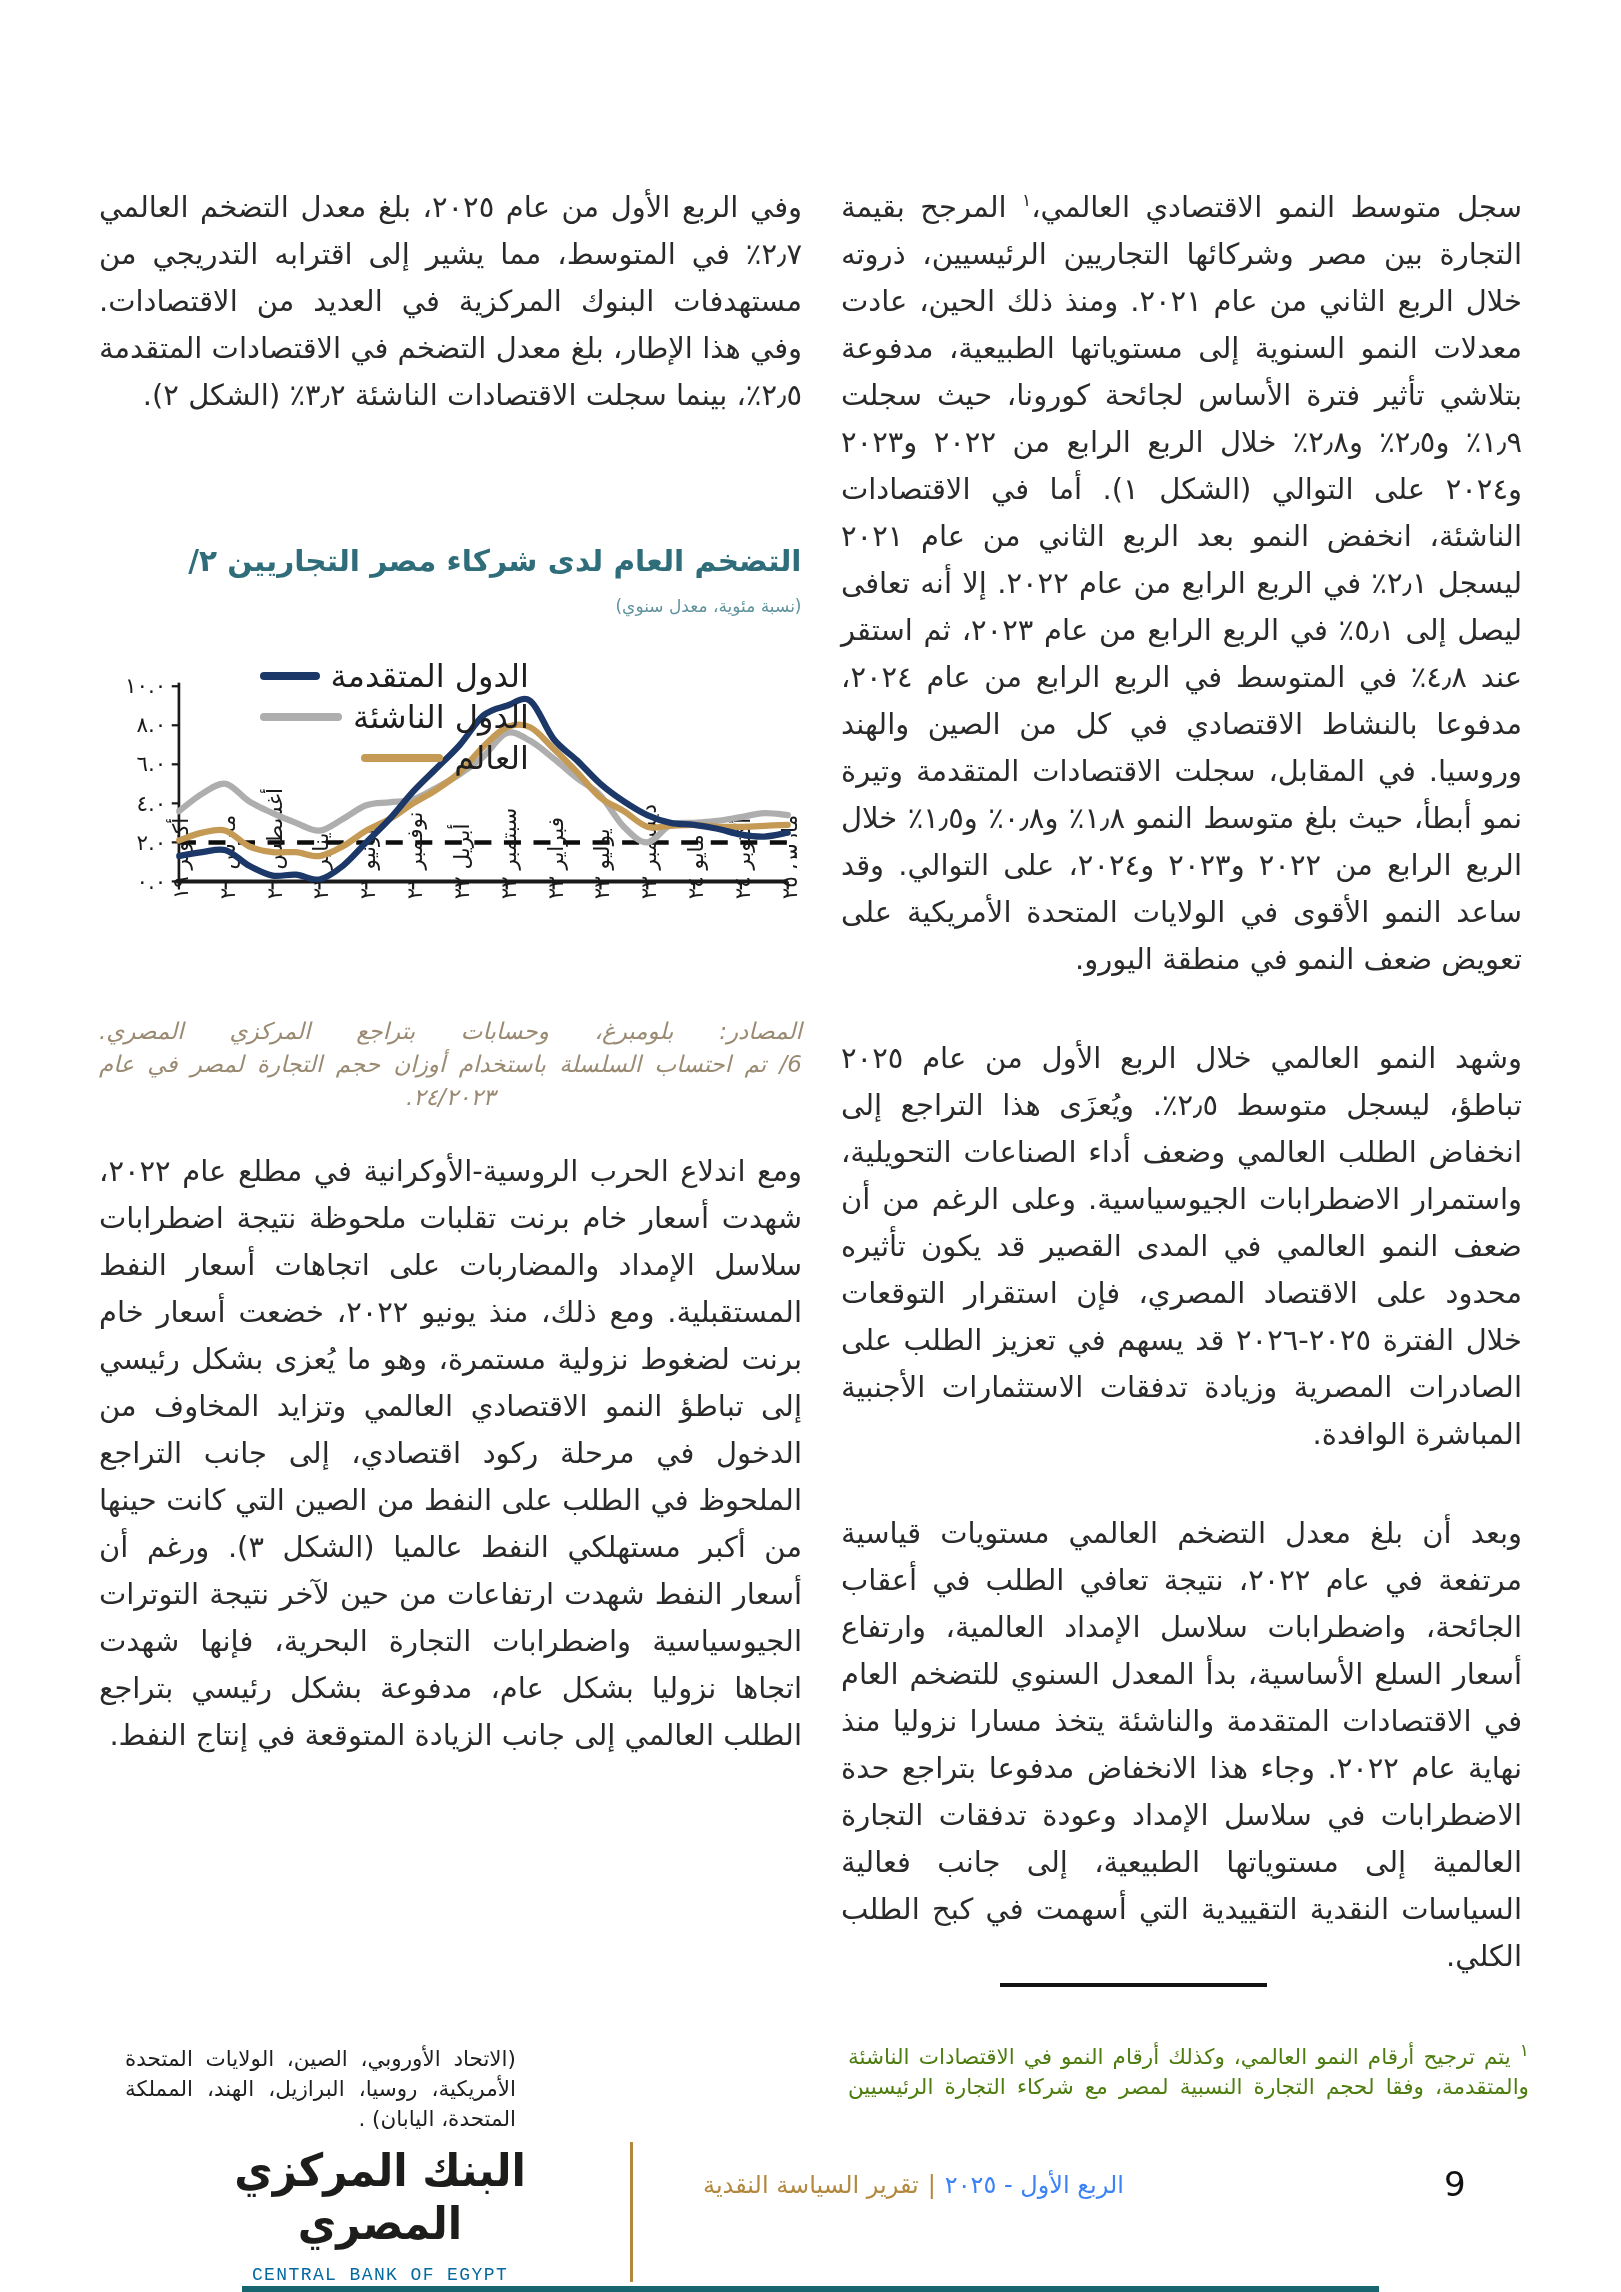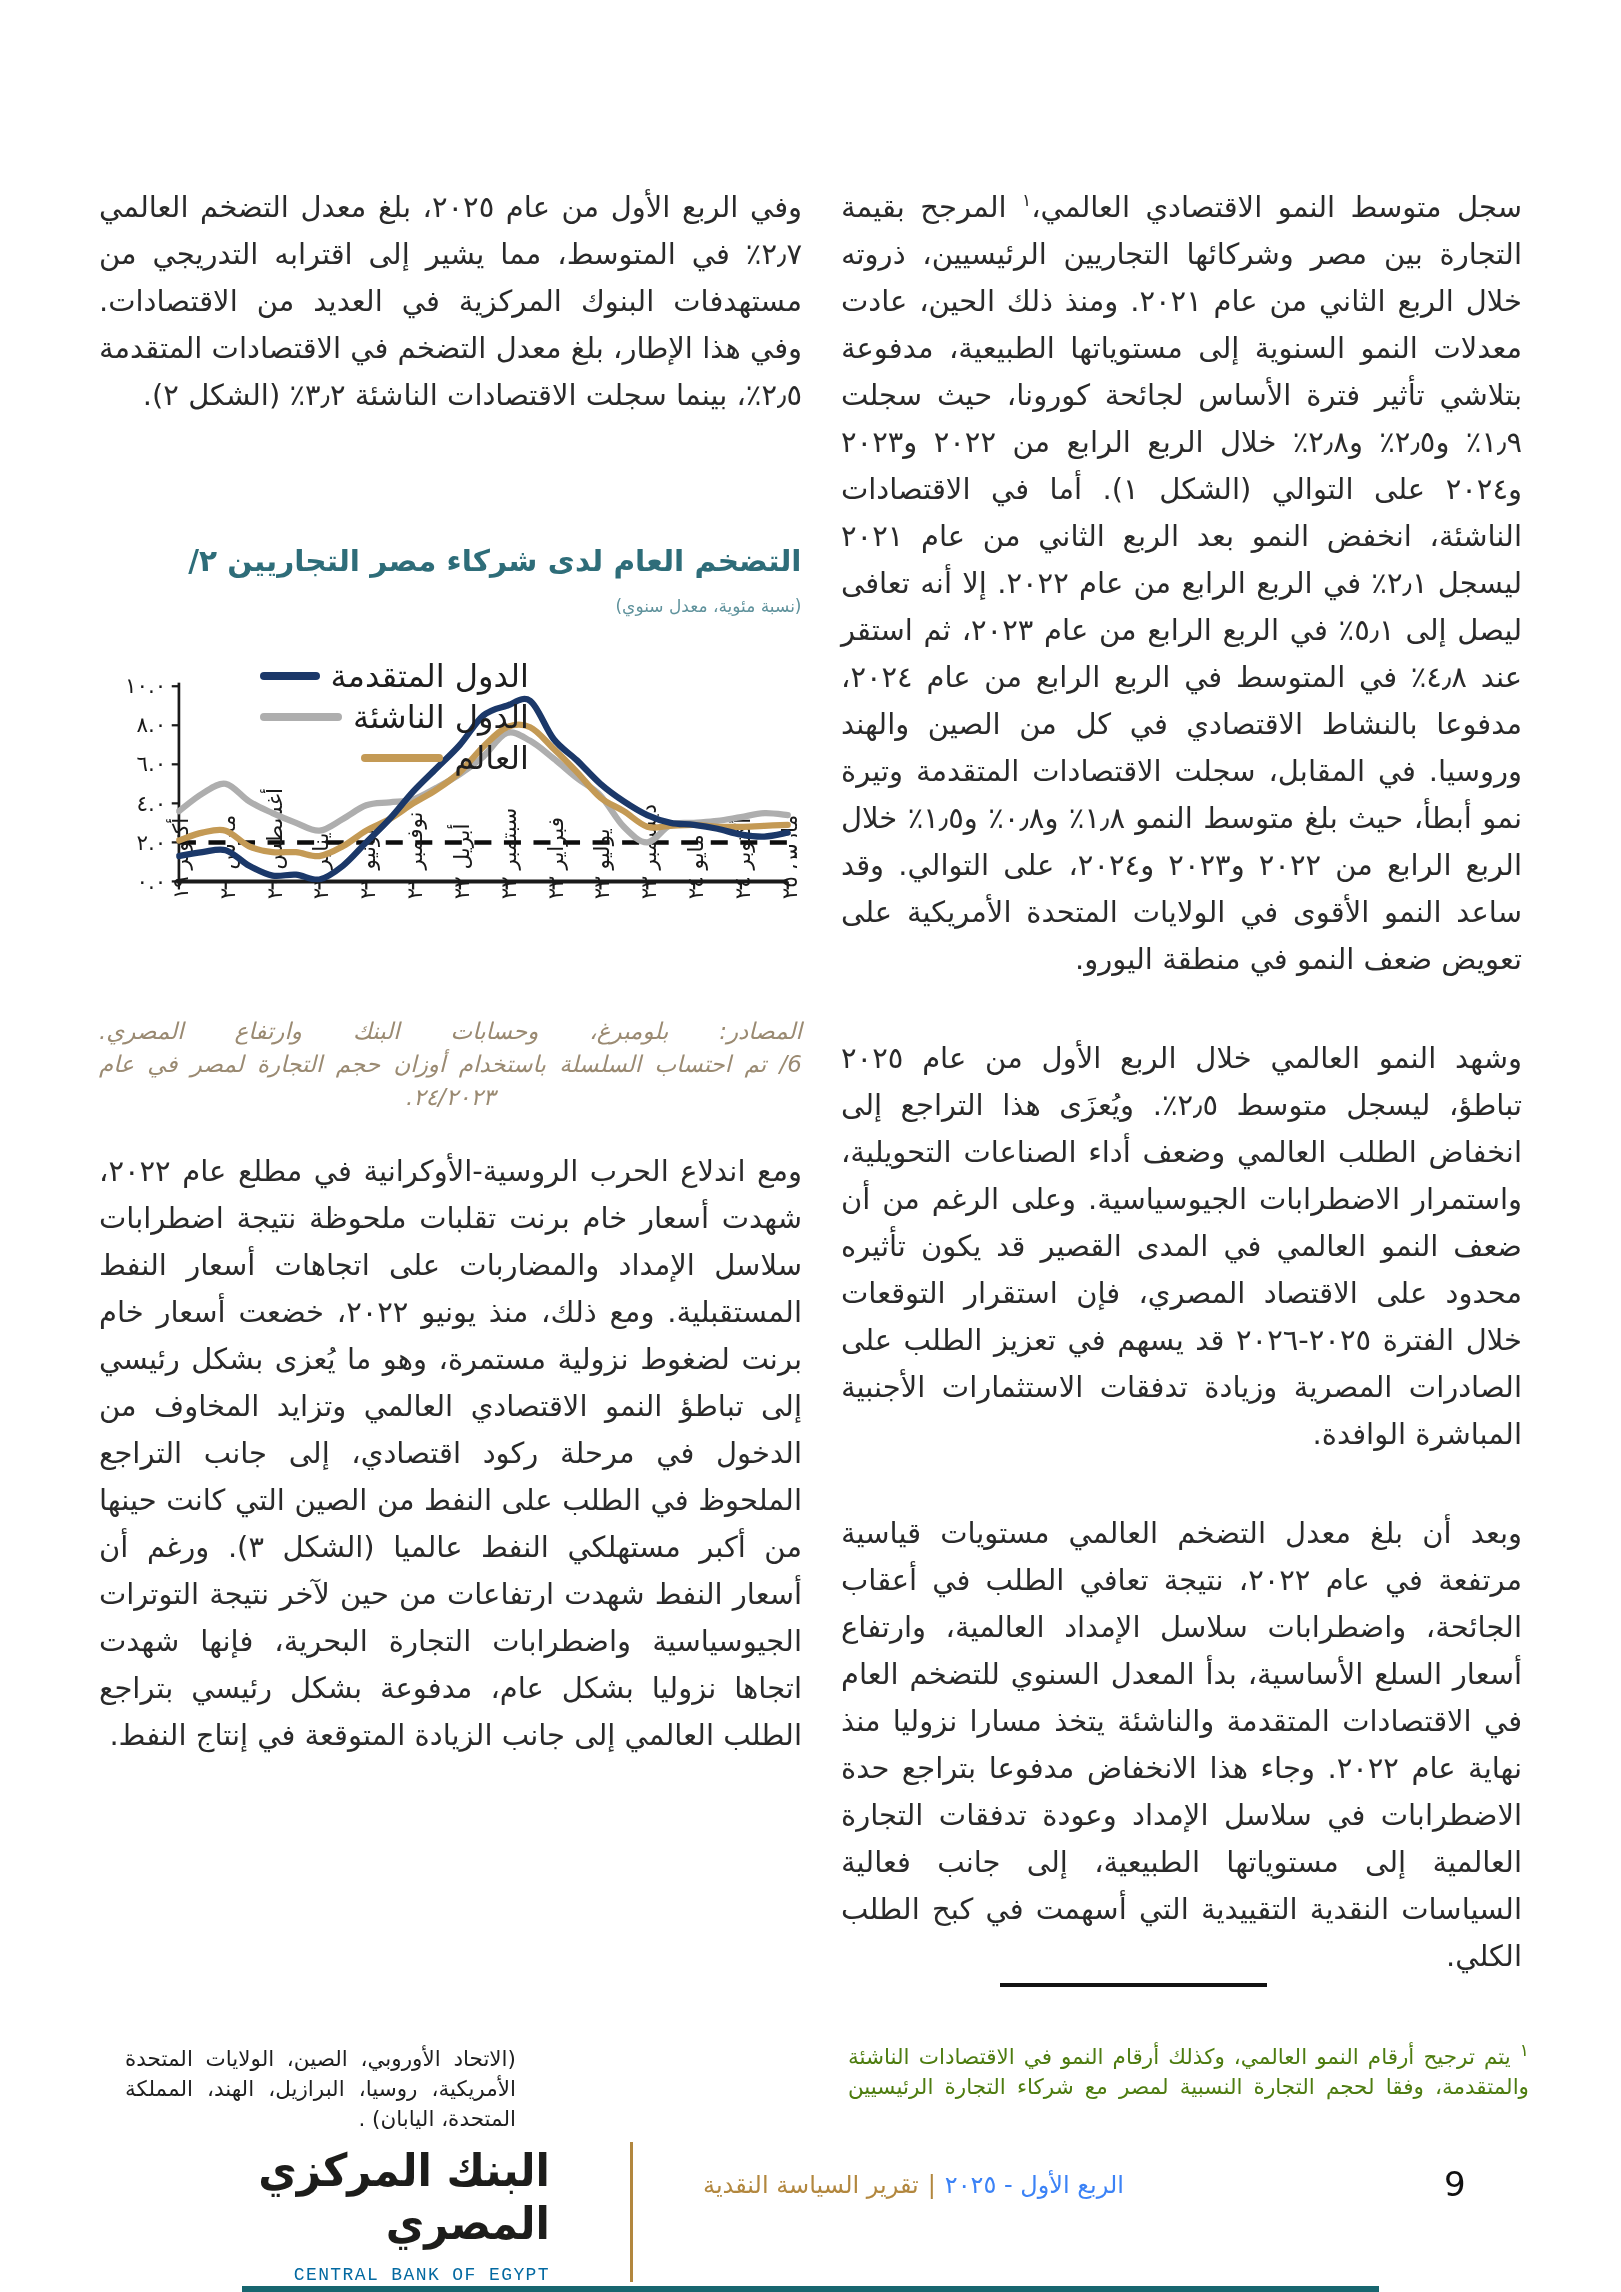--- a/index.html
+++ b/index.html
@@ -28,21 +28,21 @@
   .swatch{display:inline-block;width:82px;height:8px;border-radius:4.5px;}
   
   #source-note{position:absolute;left:99px;top:1015px;width:703px;font-size:23px;line-height:33px;font-style:italic;color:var(--src);}
   .src-l1{text-align:justify;text-align-last:justify;}
   .src-l2{text-align:justify;text-align-last:center;}
   
   #footnote-left{position:absolute;left:125px;top:2044px;width:391px;font-size:21.5px;line-height:30px;text-align:justify;color:#1f1f1f;}
   #footnote-rule{position:absolute;left:1000px;top:1983px;width:267px;height:3.6px;background:#121212;}
   #footnote-right{position:absolute;right:92px;top:2042px;width:681px;font-size:21.5px;line-height:30px;text-align:justify;text-align-last:justify;color:#4d7c0f;}
   
-  #cbe-logo{position:absolute;left:210px;top:2148px;width:340px;text-align:right;color:#1d1d1b;}
+  #cbe-logo{position:absolute;left:210px;top:2148px;width:340px;text-align:center;color:#1d1d1b;}
   .logo-ar{font-size:42px;font-weight:bold;letter-spacing:-0.9px;transform:scaleY(1.08);}
   .logo-en{font-family:Liberation Mono, monospace;font-size:18px;letter-spacing:1.4px;margin-top:19px;color:#0369a1;}
   #footer-sep{position:absolute;left:630px;top:2142px;width:2.7px;height:140px;background:var(--gold);}
   #footer-text{position:absolute;left:649px;top:2171px;width:475px;text-align:right;font-size:24px;direction:rtl;white-space:nowrap;}
   .f-quarter{color:#3b82f6;}
   .f-pipe{color:var(--gold);padding:0 9px;}
   .f-report{color:var(--gold);}
   #page-num{position:absolute;left:1444px;top:2164px;font-size:34px;color:#111;}
   #bottom-bar{position:absolute;left:242px;top:2286px;width:1137px;height:7.2px;background:#17666f;}
 </style>
@@ -131,21 +131,21 @@
         <text x="770" y="293" text-anchor="start" font-size="24" fill="#1a1a1a" transform="rotate(-90 770 293)">مارس ٢٥</text>
         <g clip-path="url(#plotclip)">
           <path d="M80.0,194.5C84.4,191.2 97.4,180.0 106.2,174.9C114.9,169.8 123.6,162.5 132.3,164.0C141.0,165.5 149.7,178.2 158.5,183.6C167.2,189.1 175.9,192.7 184.6,196.7C193.3,200.7 202.1,204.3 210.8,207.6C219.5,210.9 228.2,217.0 236.9,216.3C245.6,215.6 254.4,208.0 263.1,203.2C271.8,198.5 280.5,191.1 289.2,188.0C297.9,184.9 306.7,185.8 315.4,184.7C324.1,183.6 332.8,184.2 341.5,181.4C350.3,178.7 359.0,173.1 367.7,168.4C376.4,163.6 385.1,158.9 393.8,153.1C402.6,147.3 411.3,141.1 420.0,133.5C428.7,125.8 437.4,110.2 446.2,107.3C454.9,104.4 463.6,111.3 472.3,116.0C481.0,120.8 489.7,128.8 498.5,135.7C507.2,142.6 515.9,150.6 524.6,157.5C533.3,164.4 542.1,168.0 550.8,177.1C559.5,186.2 568.2,203.2 576.9,212.0C585.6,220.7 594.4,229.8 603.1,229.4C611.8,229.0 620.5,213.4 629.2,209.8C637.9,206.1 646.7,208.3 655.4,207.6C664.1,206.9 672.8,206.5 681.5,205.4C690.3,204.3 699.0,202.5 707.7,201.1C716.4,199.6 725.1,197.1 733.8,196.7C742.6,196.3 755.6,198.5 760.0,198.9" fill="none" stroke="#aeaeae" stroke-width="7" stroke-linecap="round" stroke-linejoin="round"></path>
           <path d="M80.0,227.2C84.4,225.8 97.4,220.3 106.2,218.5C114.9,216.7 123.6,213.8 132.3,216.3C141.0,218.9 149.7,229.8 158.5,233.8C167.2,237.8 175.9,239.2 184.6,240.3C193.3,241.4 202.1,239.6 210.8,240.3C219.5,241.0 228.2,245.8 236.9,244.7C245.6,243.6 254.4,238.5 263.1,233.8C271.8,229.0 280.5,221.4 289.2,216.3C297.9,211.2 306.7,208.3 315.4,203.2C324.1,198.2 332.8,191.3 341.5,185.8C350.3,180.4 359.0,176.4 367.7,170.5C376.4,164.7 385.1,158.9 393.8,150.9C402.6,142.9 411.3,130.9 420.0,122.6C428.7,114.2 437.4,104.4 446.2,100.8C454.9,97.1 463.6,96.8 472.3,100.8C481.0,104.8 489.7,116.4 498.5,124.8C507.2,133.1 515.9,141.8 524.6,150.9C533.3,160.0 542.1,172.0 550.8,179.3C559.5,186.5 568.2,189.1 576.9,194.5C585.6,200.0 594.4,209.2 603.1,212.0C611.8,214.7 620.5,211.2 629.2,210.9C637.9,210.5 646.7,209.6 655.4,209.8C664.1,210.0 672.8,211.6 681.5,212.0C690.3,212.3 699.0,212.1 707.7,212.0C716.4,211.8 725.1,211.2 733.8,210.9C742.6,210.5 755.6,210.0 760.0,209.8" fill="none" stroke="#c49a55" stroke-width="7" stroke-linecap="round" stroke-linejoin="round"></path>
           <path d="M80.0,244.7C84.4,243.9 97.4,241.4 106.2,240.3C114.9,239.2 123.6,235.6 132.3,238.1C141.0,240.7 149.7,250.8 158.5,255.6C167.2,260.3 175.9,264.8 184.6,266.5C193.3,268.1 202.1,264.6 210.8,265.4C219.5,266.1 228.2,272.5 236.9,270.8C245.6,269.2 254.4,262.5 263.1,255.6C271.8,248.7 280.5,238.1 289.2,229.4C297.9,220.7 306.7,212.7 315.4,203.2C324.1,193.8 332.8,182.2 341.5,172.7C350.3,163.3 359.0,155.3 367.7,146.6C376.4,137.8 385.1,130.2 393.8,120.4C402.6,110.6 411.3,95.0 420.0,87.7C428.7,80.4 437.4,79.5 446.2,76.8C454.9,74.1 463.6,65.2 472.3,71.3C481.0,77.5 489.7,102.8 498.5,113.9C507.2,124.9 515.9,129.5 524.6,137.8C533.3,146.2 542.1,156.4 550.8,164.0C559.5,171.6 568.2,177.8 576.9,183.6C585.6,189.4 594.4,194.9 603.1,198.9C611.8,202.9 620.5,205.8 629.2,207.6C637.9,209.4 646.7,208.7 655.4,209.8C664.1,210.9 672.8,212.3 681.5,214.1C690.3,216.0 699.0,219.2 707.7,220.7C716.4,222.1 725.1,223.2 733.8,222.9C742.6,222.5 755.6,219.2 760.0,218.5" fill="none" stroke="#1b3869" stroke-width="7" stroke-linecap="round" stroke-linejoin="round"></path>
         </g>
       </svg>
   </div>
 
   <div id="source-note">
-    <div class="src-l1">المصادر: بلومبرغ، وحسابات البنك وارتفاع المصري.</div>
+    <div class="src-l1">المصادر: بلومبرغ، وحسابات بتراجع المركزي المصري.</div>
     <div class="src-l2">6/ تم احتساب السلسلة باستخدام أوزان حجم التجارة لمصر في عام ٢٤/٢٠٢٣.</div>
   </div>
 
   <div id="left-para2" class="body-text">
     <p>ومع اندلاع الحرب الروسية-الأوكرانية في مطلع عام ٢٠٢٢، شهدت أسعار خام برنت تقلبات ملحوظة نتيجة اضطرابات سلاسل الإمداد والمضاربات على اتجاهات أسعار النفط المستقبلية. ومع ذلك، منذ يونيو ٢٠٢٢، خضعت أسعار خام برنت لضغوط نزولية مستمرة، وهو ما يُعزى بشكل رئيسي إلى تباطؤ النمو الاقتصادي العالمي وتزايد المخاوف من الدخول في مرحلة ركود اقتصادي، إلى جانب التراجع الملحوظ في الطلب على النفط من الصين التي كانت حينها من أكبر مستهلكي النفط عالميا (الشكل ٣). ورغم أن أسعار النفط شهدت ارتفاعات من حين لآخر نتيجة التوترات الجيوسياسية واضطرابات التجارة البحرية، فإنها شهدت اتجاها نزوليا بشكل عام، مدفوعة بشكل رئيسي بتراجع الطلب العالمي إلى جانب الزيادة المتوقعة في إنتاج النفط.</p>
   </div>
 
   <div id="footnote-left">(الاتحاد الأوروبي، الصين، الولايات المتحدة الأمريكية، روسيا، البرازيل، الهند، المملكة المتحدة، اليابان) .</div>
   <div id="footnote-rule"></div>
   <div id="footnote-right"><sup class="fn">١</sup> <span>يتم ترجيح أرقام النمو العالمي، وكذلك أرقام النمو في الاقتصادات الناشئة والمتقدمة، وفقا لحجم التجارة النسبية لمصر مع شركاء التجارة الرئيسيين</span></div>

